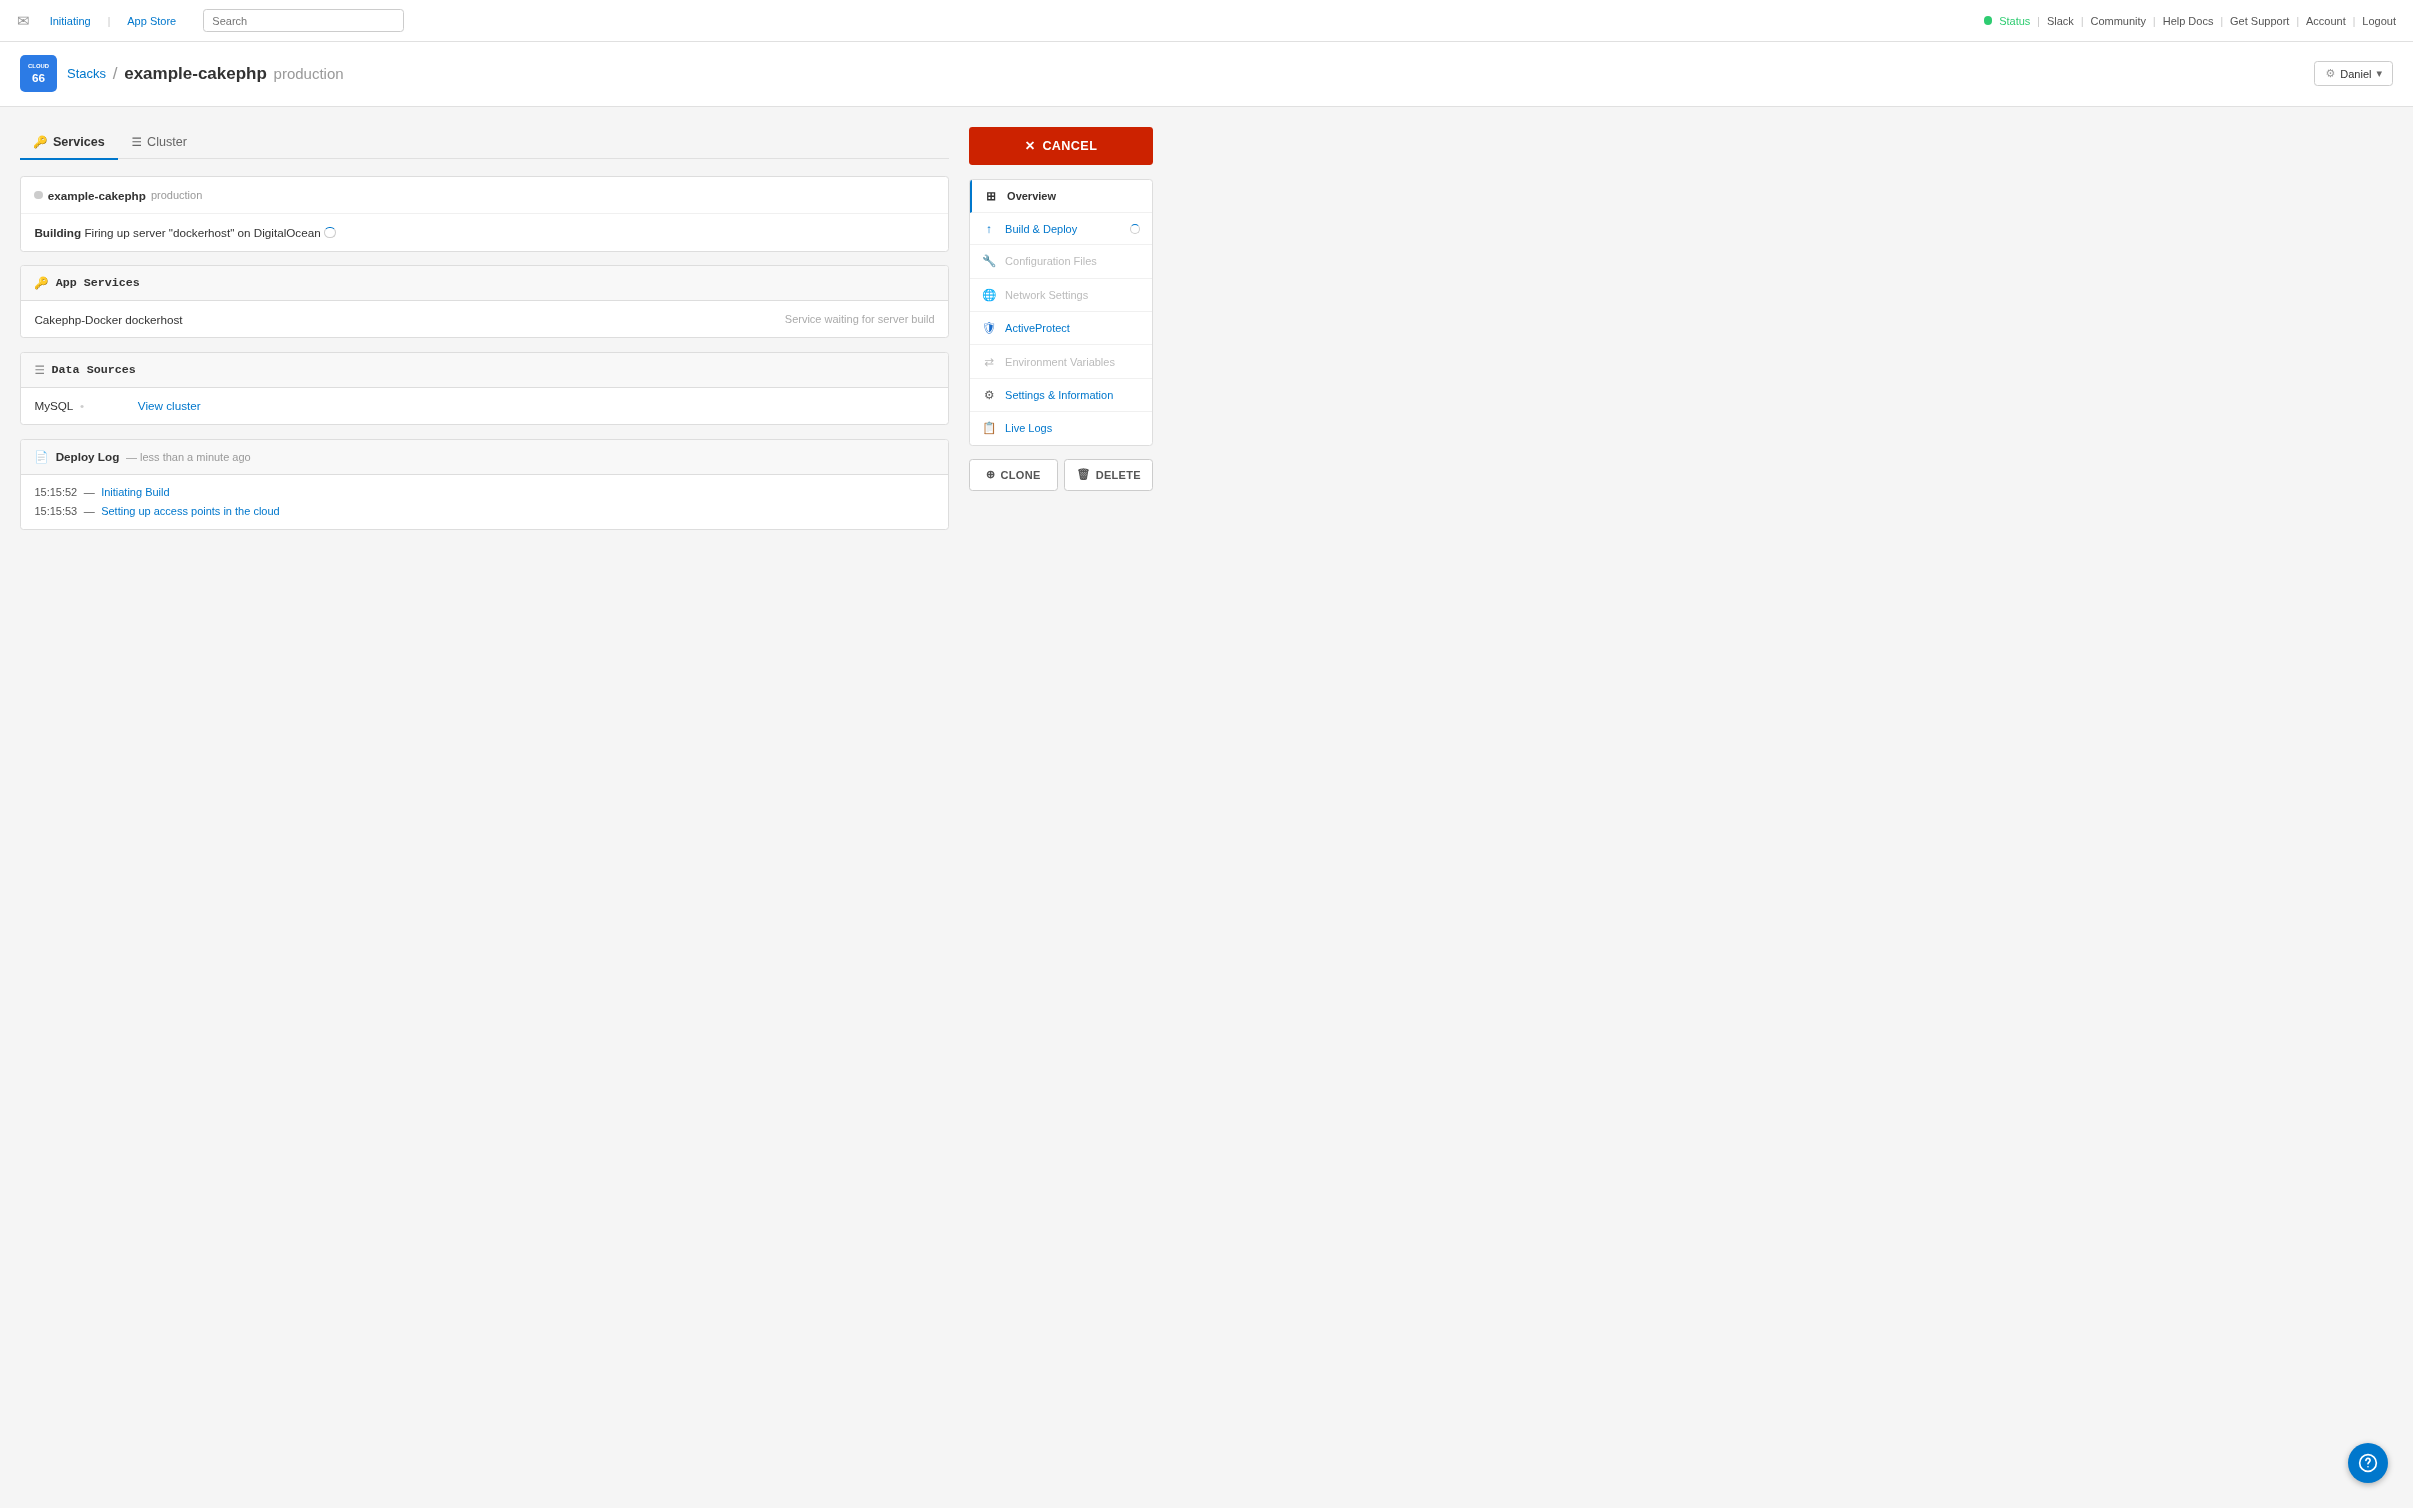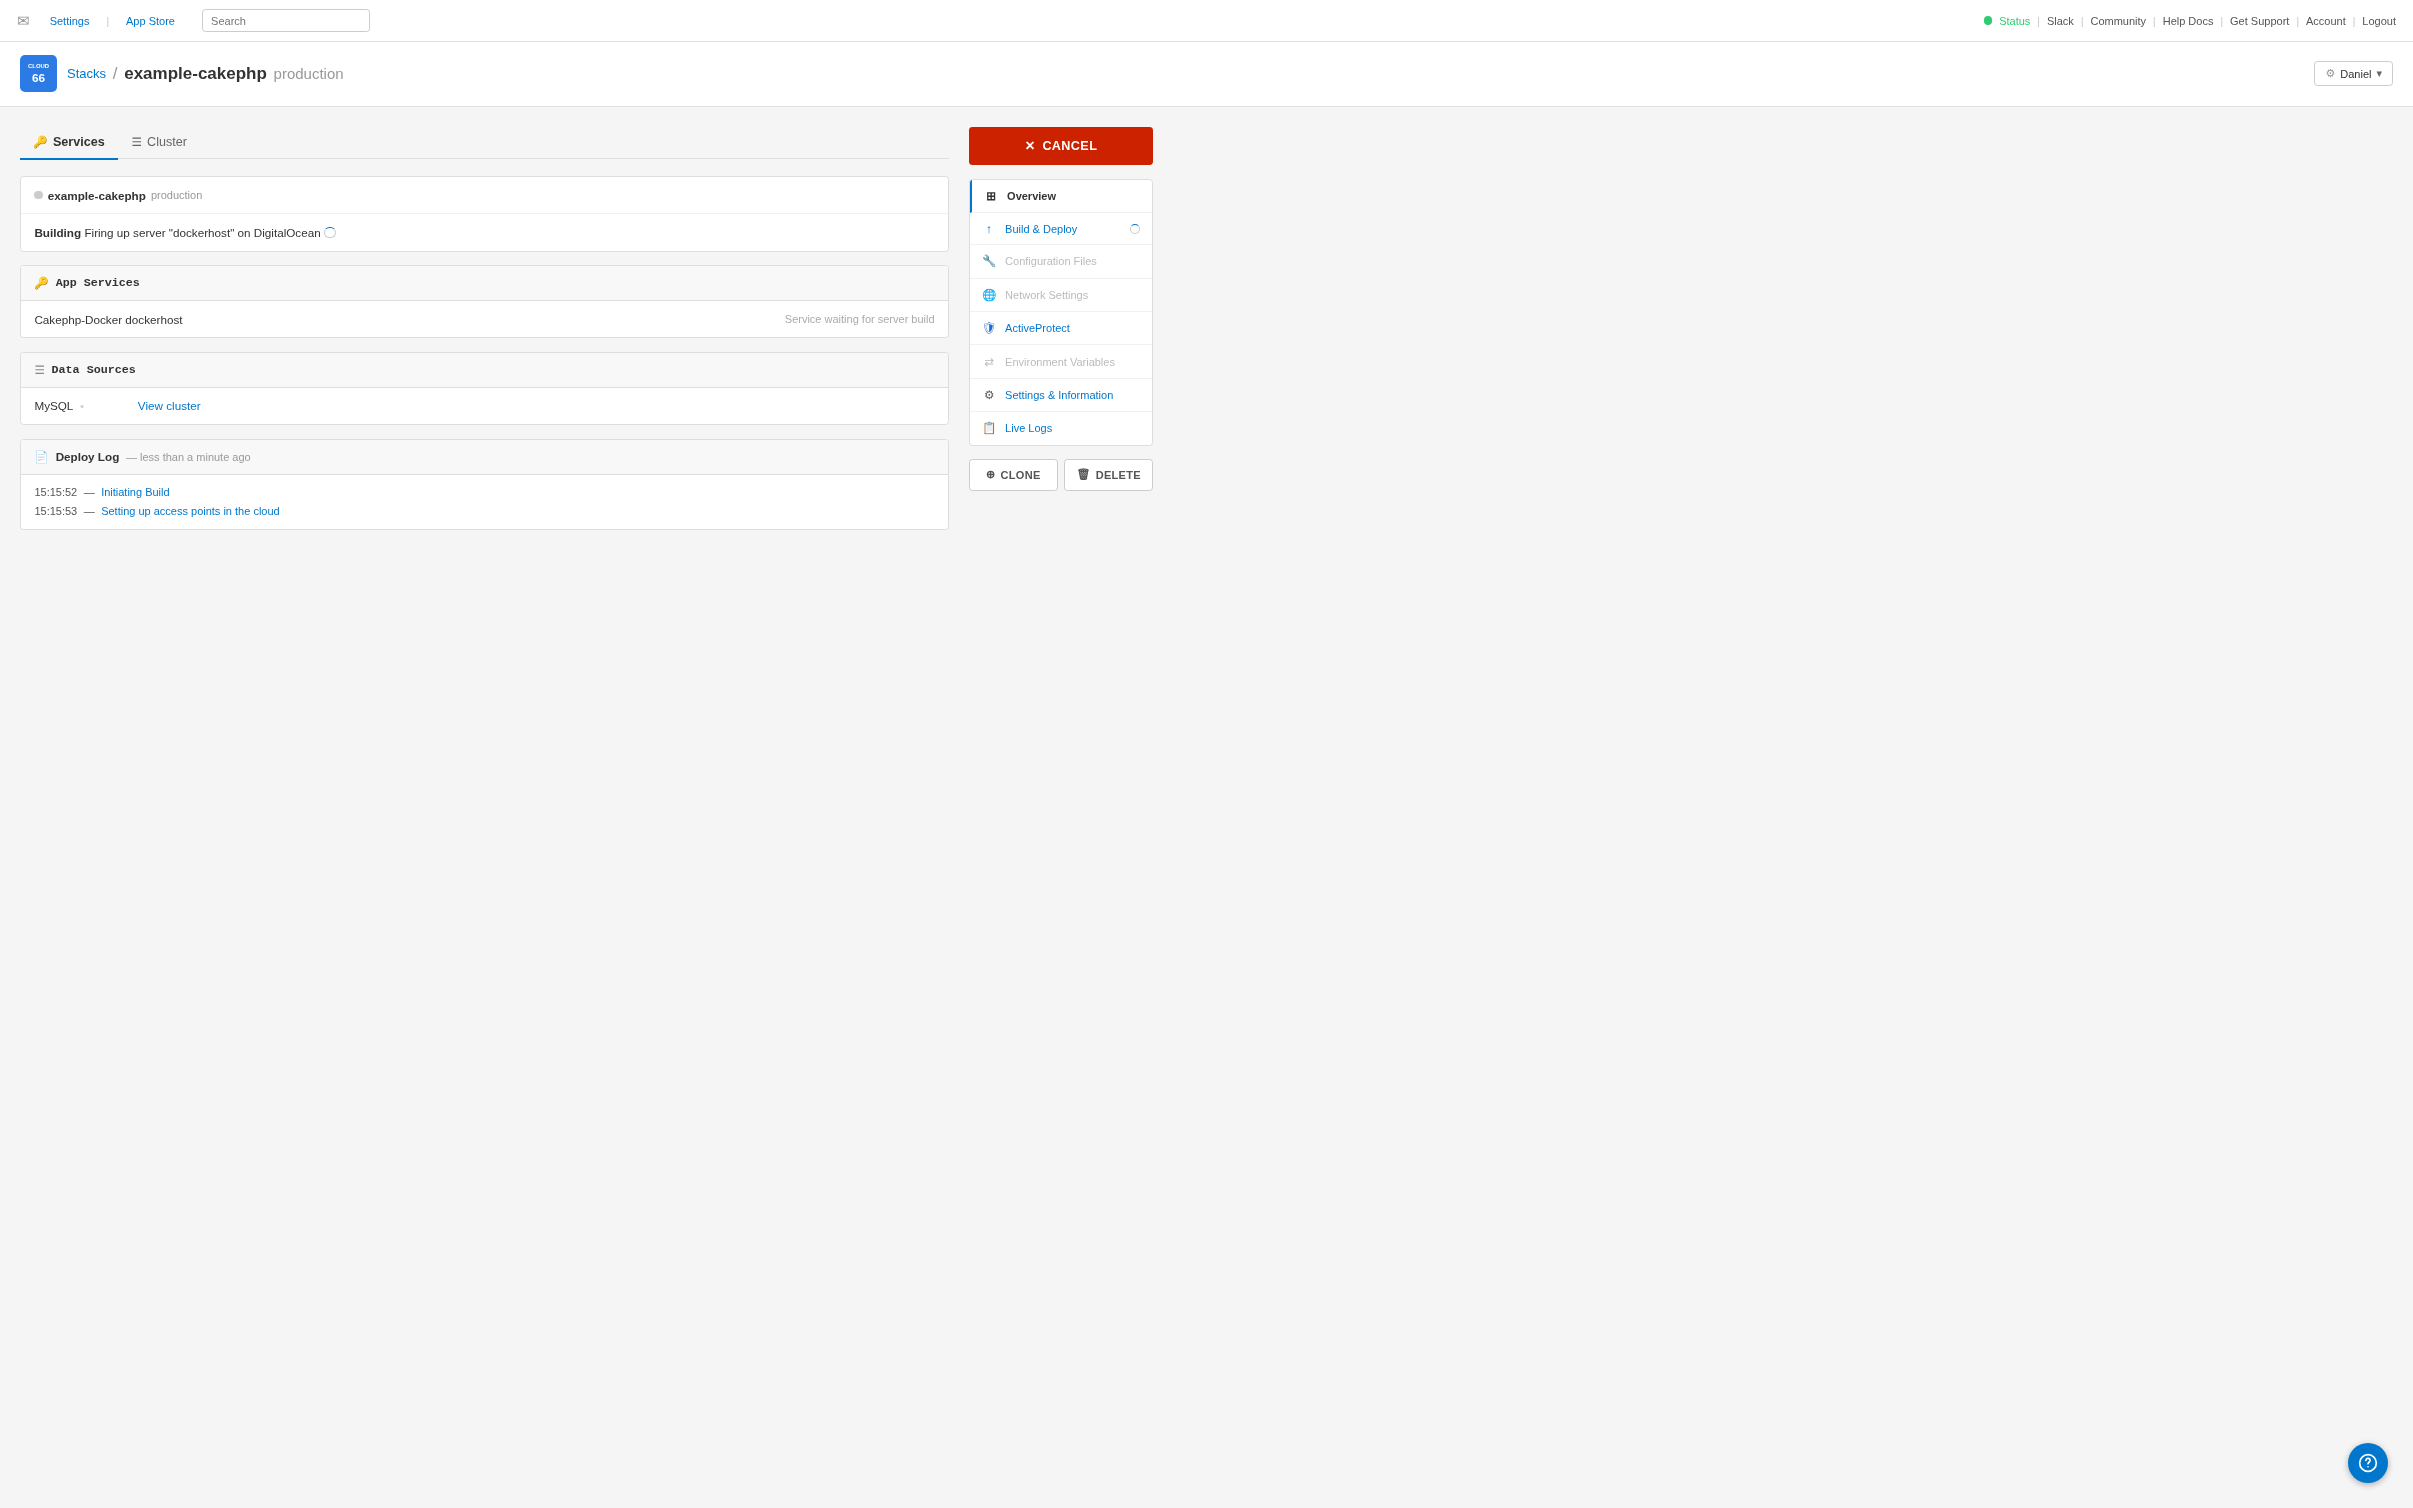--- a/index.html
+++ b/index.html
@@ -37,21 +37,21 @@
     .top-nav .separator {
       color: #ccc;
       margin: 0 3.4px;
     }
     .search-box {
       margin-left: 13.4px;
       border: 0.8px solid #ccc;
       border-radius: 3.4px;
       padding: 4.2px 8.4px;
       font-size: 11px;
-      width: 168px;
+      width: 201px;
       outline: none;
       color: #666;
     }
     .nav-right {
       margin-left: auto;
       display: flex;
       align-items: center;
       gap: 3.4px;
     }
     .status-dot {
@@ -341,21 +341,21 @@
       box-shadow: 0 1.7px 6.7px rgba(0,0,0,0.3);
     }
     .help-button svg { color: #fff; }
   </style>
 </head>
 <body>
 
 <nav class="top-nav">
   <div class="nav-left">
     <span class="email-icon">✉</span>
-    <a href="#">Settings</a>
+    <a href="#">Initiating</a>
     <span class="separator">|</span>
     <a href="#">App Store</a>
     <input class="search-box" type="text" placeholder="Search" style="">
   </div>
   <div class="nav-right">
     <span class="status-dot"></span>
     <a href="#" style="color:#2ecc71;">Status</a>
     <span class="separator">|</span>
     <a href="#" style="color:#555;">Slack</a>
     <span class="separator">|</span>

